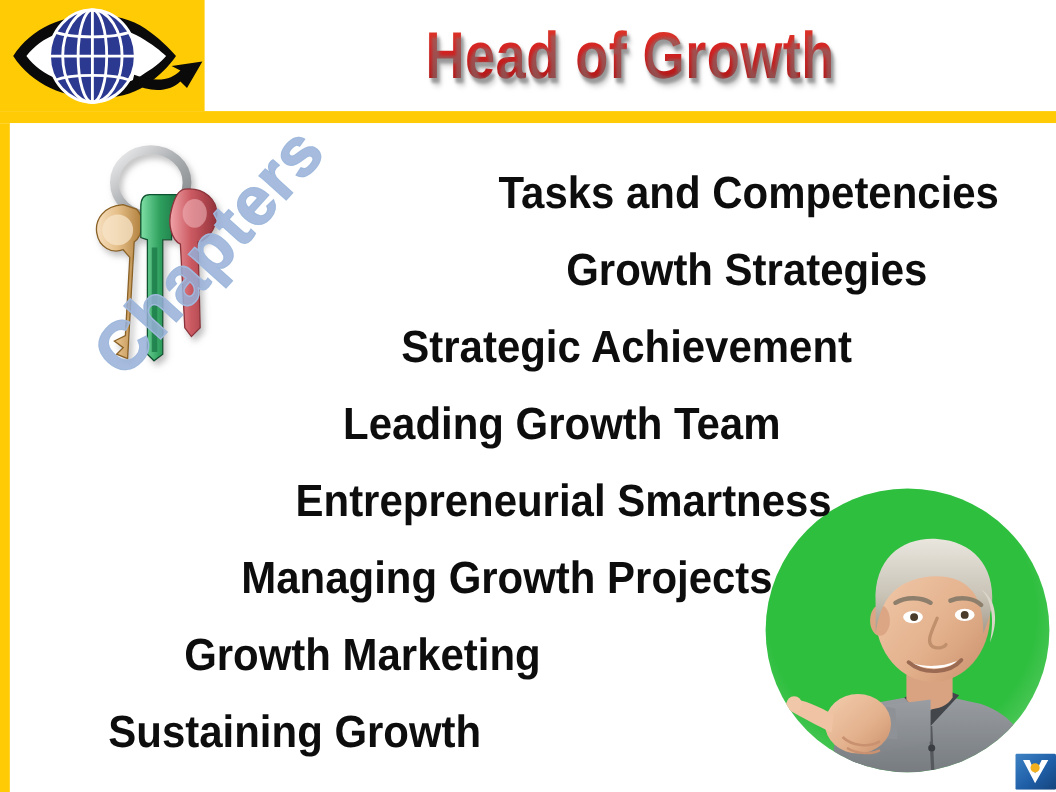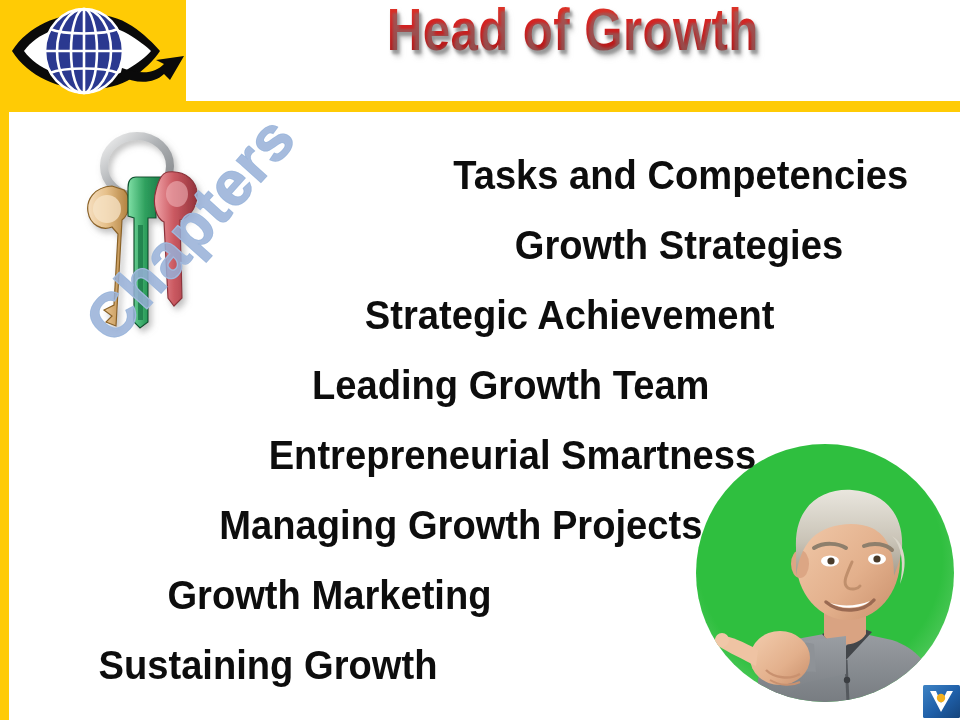--- a/index.html
+++ b/index.html
@@ -34,21 +34,21 @@
   #logo-eye {
     position: absolute;
     left: 4px; top: 4px;
     width: 182px; height: 94px;
   }
   #title-wrap {
     position: absolute;
     left: 186px; top: 0;
     width: 774px; height: 101px;
     display: flex;
-    align-items: flex-start;
+    align-items: center;
     justify-content: center;
     border-radius: 20px;
   }
   #slide-title {
     font-family: "Liberation Sans Narrow", "Liberation Sans", sans-serif;
     font-weight: bold;
     font-size: 60px;
     line-height: 1;
     letter-spacing: 0.5px;
     transform: scaleX(0.82);

